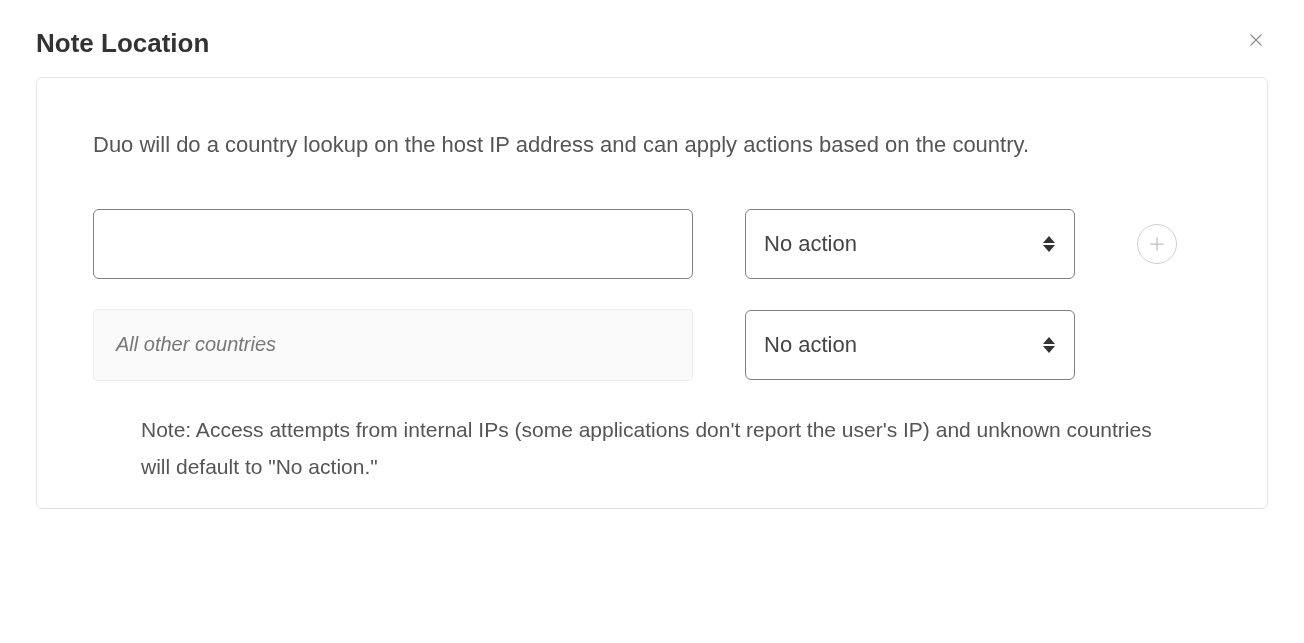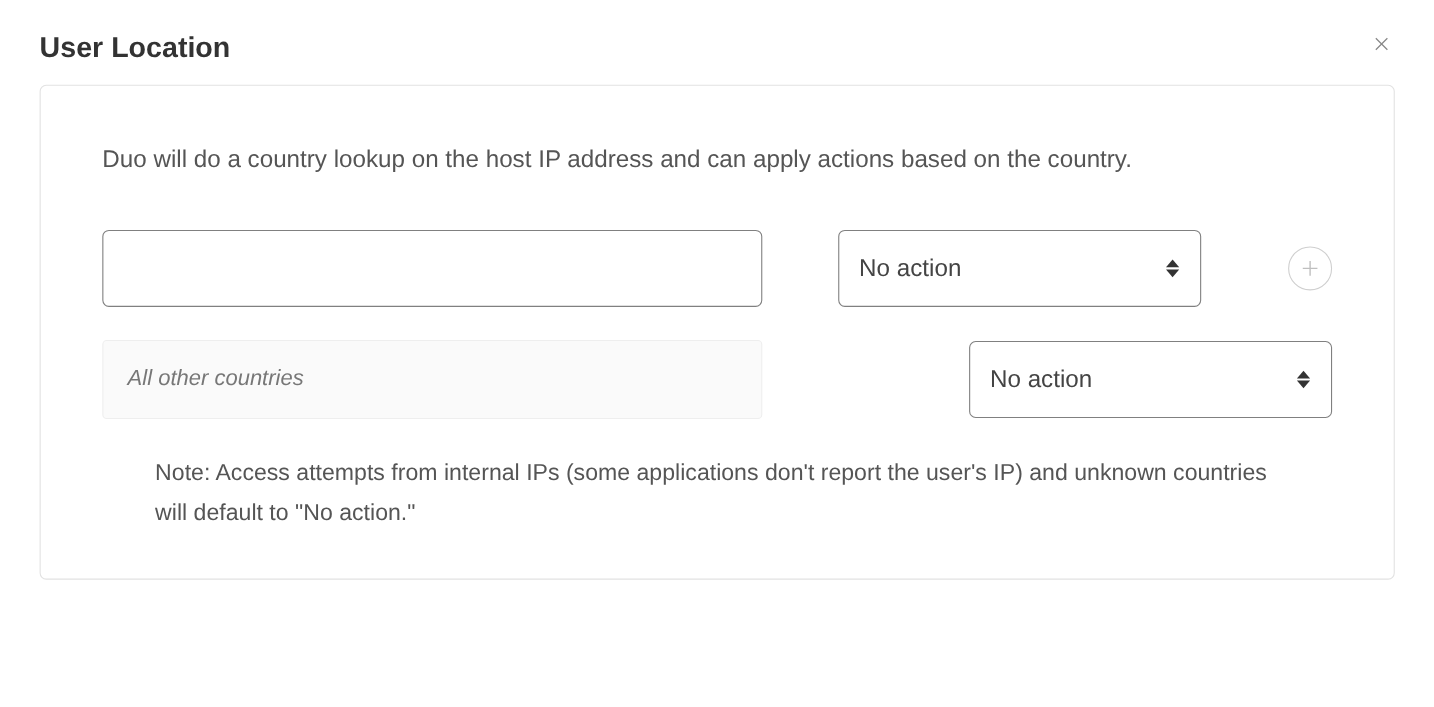--- a/index.html
+++ b/index.html
@@ -37,35 +37,34 @@
     }
     .close-btn svg {
       width: 18px;
       height: 18px;
       stroke: #888;
       stroke-width: 1.5;
     }
     .panel {
       border: 1px solid #e2e2e2;
       border-radius: 6px;
-      padding: 48px 56px 40px 56px;
+      padding: 48px 56px 22px 56px;
     }
     .description {
       font-size: 22px;
       line-height: 1.75;
       color: #555555;
       margin-bottom: 44px;
       max-width: 1080px;
     }
     .row {
       display: flex;
       align-items: center;
       gap: 52px;
       margin-bottom: 30px;
-      justify-content: space-between;
     }
     .country-input {
       width: 600px;
       height: 70px;
       border: 1px solid #808080;
       border-radius: 6px;
       padding: 0 18px;
       font-size: 22px;
       background: #ffffff;
     }
@@ -146,21 +145,21 @@
       line-height: 1.8;
       color: #555555;
       margin-left: 48px;
       max-width: 1020px;
     }
   </style>
 </head>
 <body>
 
 <div class="header-row">
-  <h2 class="section-title">User Location</h2>
+  <h2 class="section-title">Note Location</h2>
   <div class="close-btn">
     <svg viewBox="0 0 24 24" fill="none">
       <path d="M5 5 L19 19 M19 5 L5 19"></path>
     </svg>
   </div>
 </div>
 
 <div class="panel">
   <p class="description">Duo will do a country lookup on the host IP address and can apply actions based on the country.</p>
 

